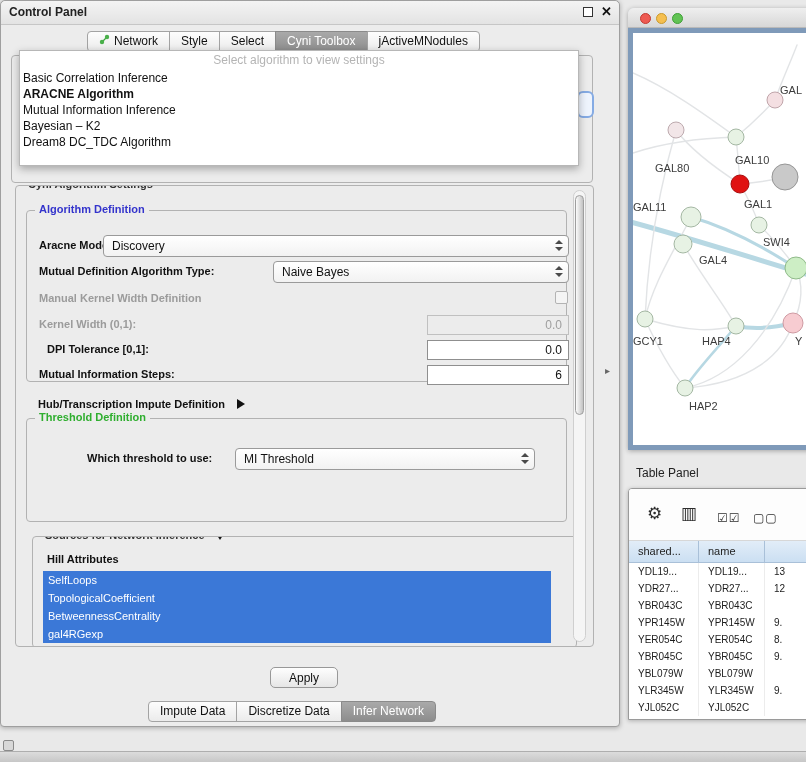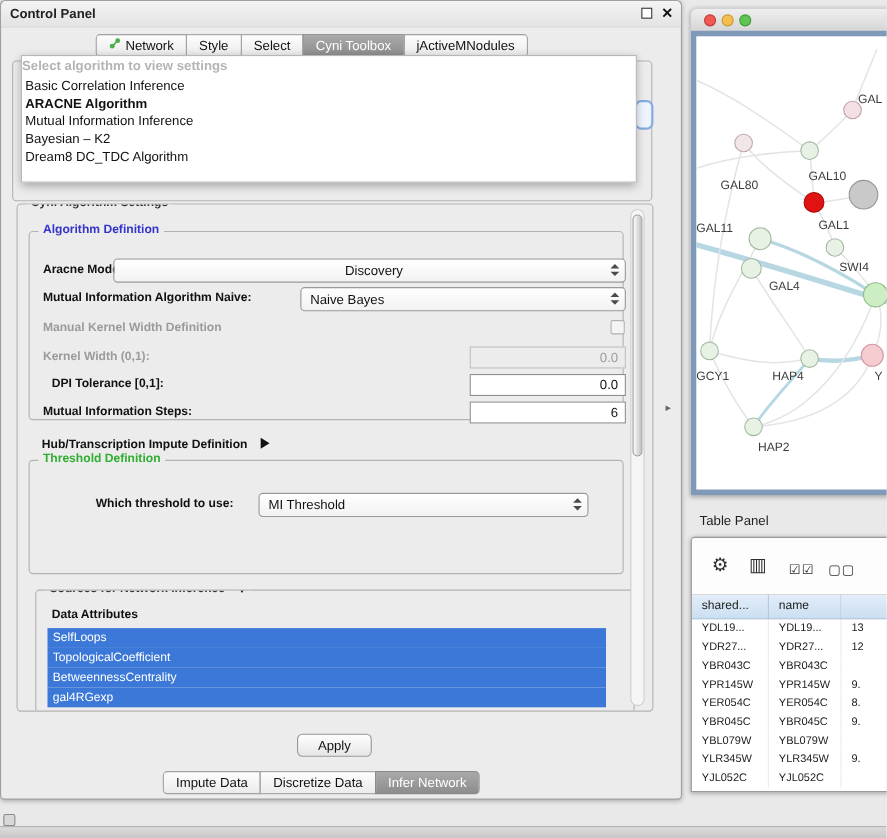--- a/index.html
+++ b/index.html
@@ -35,21 +35,21 @@
   .glabel.green { color:#2fae2f; }
 
   
   #bg-groupbox { left:10px; top:54px; width:582px; height:128px; }
   #help-frag { position:absolute; left:576px; top:90px; width:17px; height:27px;
                border:2px solid #85abe4; border-radius:6px; background:#eef4fd; }
 
   
   .popup { position:absolute; left:18px; top:49px; width:560px; height:116px; background:#fff;
            border:1px solid #b7b7b7; box-shadow:0 3px 8px rgba(0,0,0,.30); z-index:30; }
-  .popup-header { height:19px; line-height:19px; text-align:left; font-size:12px; color:#b4b4b4;font-weight:bold; }
+  .popup-header { height:19px; line-height:19px; text-align:center; font-size:12px; color:#b4b4b4; }
   .popup-item { height:16px; line-height:16px; font-size:12px; color:#111; padding-left:3px; white-space:nowrap; }
   .popup-item.sel { font-weight:bold; }
 
   
   #settings-group { left:14px; top:184px; width:579px; height:462px; overflow:hidden; background:#ececec; }
   .lbl { position:absolute; font-size:11px; font-weight:bold; color:#111; white-space:nowrap; }
   .lbl.dis { color:#9b9b9b; }
   .combo { position:absolute; height:22px; background:linear-gradient(#ffffff,#f2f2f2);
            border:1px solid #9a9a9a; border-radius:4px; font-size:12px; color:#111;
            display:flex; align-items:center; padding-left:8px; }
@@ -160,29 +160,29 @@
         </div>
     </div>
 
     <div class="gbox" id="settings-group">
       <span class="glabel">Cyni Algorithm Settings</span>
 
       <div class="gbox" style="left:10px; top:24px; width:541px; height:172px;">
         <span class="glabel blue">Algorithm Definition</span>
 
         <span class="lbl" style="left:12px; top:28px;">Aracne Mode:</span>
-        <div class="combo" style="left:76px; top:24px; width:466px;justify-content:center;">
+        <div class="combo" style="left:76px; top:24px; width:466px;">
           <span>Discovery</span>
           <span class="spin">
               <span class="tri-up"></span>
               <span class="tri-dn"></span>
             </span>
         </div>
 
-        <span class="lbl" style="left:12px; top:54px;">Mutual Information Algorithm Naive:</span>
+        <span class="lbl" style="left:12px; top:54px;">Mutual Definition Algorithm Type:</span>
         <div class="combo" style="left:246px; top:50px; width:296px;">
           <span>Naive Bayes</span>
           <span class="spin">
               <span class="tri-up"></span>
               <span class="tri-dn"></span>
             </span>
         </div>
 
         <span class="lbl dis" style="left:12px; top:81px;">Manual Kernel Width Definition</span>
         <span class="cb" style="left:528px; top:80px;"></span>
@@ -214,21 +214,21 @@
             </span>
         </div>
 
       </div>
 
       <div class="gbox" style="left:16px; top:350px; width:545px; height:112px; overflow:hidden;">
         <span class="glabel">
           <span>Sources for Network Inference</span>
           <span class="arrow-down"></span>
         </span>
-        <span class="lbl" style="left:14px; top:16px;">Data Attributes</span>
+        <span class="lbl" style="left:14px; top:16px;">Hill Attributes</span>
         <div class="sel-list" style="left:10px; top:34px; width:508px; height:78px;" id="sources-list">
             <div class="sel-item">SelfLoops</div>
             <div class="sel-item">TopologicalCoefficient</div>
             <div class="sel-item">BetweennessCentrality</div>
             <div class="sel-item">gal4RGexp</div>
           </div>
       </div>
 
       <div class="sb-track" style="left:557px; top:4px; height:452px;">
         <div class="sb-thumb" style="top:4px; height:220px;"></div>

